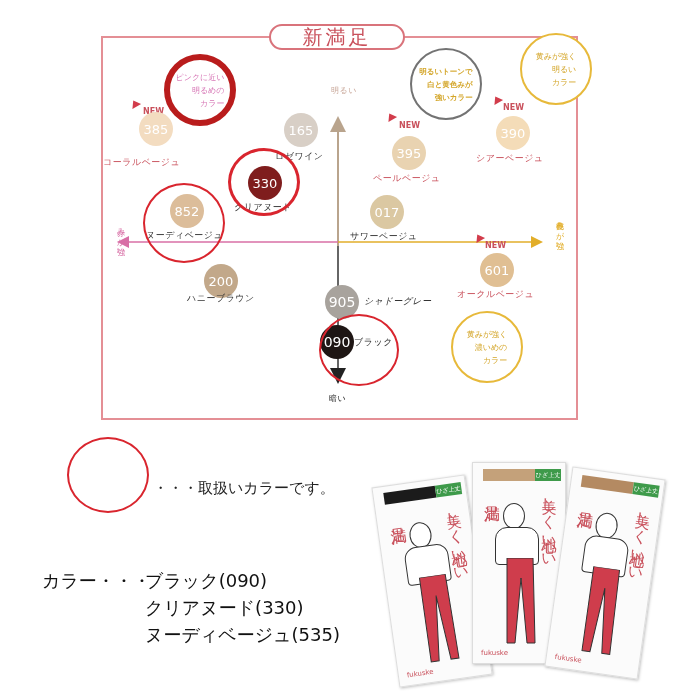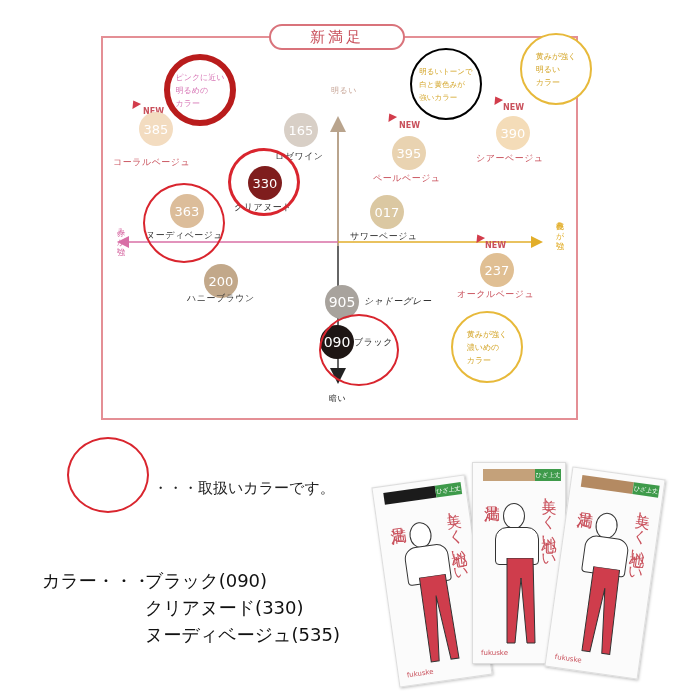--- a/index.html
+++ b/index.html
@@ -3,29 +3,29 @@
 <meta charset="utf-8">
 <style>
   html, body { margin:0; padding:0; }
   body { width:700px; height:700px; background:#ffffff; position:relative; overflow:hidden;
          font-family:"DejaVu Sans", sans-serif; }
   .abs { position:absolute; }
   .frame { position:absolute; left:101px; top:36px; width:477px; height:384px;
            border:2px solid #e48f95; box-sizing:border-box; }
   .title-pill { position:absolute; left:269px; top:24px; width:136px; height:26px; background:#fff;
                 border:2px solid #d9737b; border-radius:14px; box-sizing:border-box;
-                color:#c9515c; font-size:15px; text-align:center; line-height:22px; letter-spacing:3px; }
+                color:#c9515c; font-size:20px; text-align:center; line-height:22px; letter-spacing:3px; }
   .dot { position:absolute; border-radius:50%; color:#fff; font-size:13px; text-align:center;
          display:flex; align-items:center; justify-content:center; font-family:"DejaVu Sans", sans-serif; }
   .lbl { position:absolute; font-size:9px; white-space:nowrap; letter-spacing:0.5px; }
   .new { position:absolute; font-size:8px; color:#c9515c; font-weight:bold; }
   .new-mark { position:absolute; width:0; height:0; border-left:5px solid transparent;
               border-right:5px solid transparent; border-bottom:7px solid #d23c4b; transform:rotate(-30deg); }
   .bubble { position:absolute; border-radius:50%; background:#fff; box-sizing:border-box;
-            font-size:8px; text-align:left; display:flex; align-items:center; justify-content:center;
+            font-size:8px; text-align:right; display:flex; align-items:center; justify-content:center;
             line-height:13px; white-space:pre-line; }
   .ring { position:absolute; border:3px solid #d9252e; border-radius:50%; box-sizing:border-box; }
   .ring-thin { position:absolute; border:2px solid #d9252e; border-radius:50%; box-sizing:border-box; }
   .legend-text { position:absolute; font-size:15px; color:#222; white-space:nowrap; }
   .colors { position:absolute; font-size:18px; color:#111; white-space:nowrap; line-height:25px; }
   .pkg { position:absolute; width:92px; height:200px; background:#fbfbfb; border:1px solid #ddd;
          box-shadow:1px 1px 3px rgba(0,0,0,0.25); }
   .pkg .band { position:absolute; left:10px; top:6px; width:52px; height:12px; }
   .pkg .tag { position:absolute; left:62px; top:6px; width:26px; height:12px; background:#3e9a4a;
               color:#fff; font-size:6px; text-align:center; line-height:12px; }
@@ -68,64 +68,64 @@
 </svg>
 
 <div class="lbl" style="left:331px;top:85px;color:#c9a89a;font-size:8px;">明るい</div>
 <div class="lbl" style="left:329px;top:393px;color:#222;font-size:8px;">暗い</div>
 <div class="lbl" style="left:114px;top:222px;color:#d86fa6;font-size:8px;writing-mode:vertical-rl;">赤みが強い</div>
 <div class="lbl" style="left:553px;top:215px;color:#e2ae2a;font-size:8px;writing-mode:vertical-rl;">黄色みが強い</div>
 
 <div class="bubble" style="left:164px;top:54px;width:72px;height:72px;border:6px solid #b91c1c;color:#d777b6;">ピンクに近い
 明るめの
 カラー</div>
-<div class="bubble" style="left:410px;top:48px;width:72px;height:72px;border:2px solid #000000;color:#d4a62a;font-size:7.5px;">明るいトーンで
+<div class="bubble" style="left:410px;top:48px;width:72px;height:72px;border:2px solid #737373;color:#d4a62a;font-size:7.5px;font-weight:bold;">明るいトーンで
 白と黄色みが
 強いカラー</div>
 <div class="bubble" style="left:520px;top:33px;width:72px;height:72px;border:2px solid #e7b93a;color:#d4a62a;">黄みが強く
 明るい
 カラー</div>
 <div class="bubble" style="left:451px;top:311px;width:72px;height:72px;border:2px solid #e7b93a;color:#d4a62a;">黄みが強く
 濃いめの
 カラー</div>
 
 <div class="new-mark" style="left:130px;top:100px;"></div>
 <div class="new" style="left:143px;top:107px;">NEW</div>
 <div class="new-mark" style="left:386px;top:113px;"></div>
 <div class="new" style="left:399px;top:121px;">NEW</div>
 <div class="new-mark" style="left:492px;top:96px;"></div>
 <div class="new" style="left:503px;top:103px;">NEW</div>
 <div class="new-mark" style="left:474px;top:234px;"></div>
 <div class="new" style="left:485px;top:241px;">NEW</div>
 
 <div class="dot" style="left:139px;top:112px;width:34px;height:34px;background:#f3dcc0;">385</div>
-<div class="lbl" style="left:113px;top:156px;color:#c9515c;">コーラルベージュ</div>
+<div class="lbl" style="left:103px;top:156px;color:#c9515c;">コーラルベージュ</div>
 
 <div class="dot" style="left:284px;top:113px;width:34px;height:34px;background:#d8cfc6;">165</div>
 <div class="lbl" style="left:275px;top:150px;color:#333;">ロゼワイン</div>
 
 <div class="dot" style="left:248px;top:166px;width:34px;height:34px;background:#7f1d1d;">330</div>
 <div class="lbl" style="left:234px;top:201px;color:#333;">クリアヌード</div>
 
-<div class="dot" style="left:170px;top:194px;width:34px;height:34px;background:#dcbd9a;">363</div>
+<div class="dot" style="left:170px;top:194px;width:34px;height:34px;background:#dcbd9a;">852</div>
 <div class="lbl" style="left:146px;top:229px;color:#333;">ヌーディベージュ</div>
 
 <div class="dot" style="left:204px;top:264px;width:34px;height:34px;background:#c2a88a;">200</div>
 <div class="lbl" style="left:187px;top:292px;color:#333;">ハニーブラウン</div>
 
 <div class="dot" style="left:392px;top:136px;width:34px;height:34px;background:#e9d3b1;">395</div>
 <div class="lbl" style="left:373px;top:172px;color:#c9515c;">ペールベージュ</div>
 
 <div class="dot" style="left:370px;top:195px;width:34px;height:34px;background:#dbc8a2;">017</div>
 <div class="lbl" style="left:350px;top:230px;color:#333;">サワーベージュ</div>
 
 <div class="dot" style="left:496px;top:116px;width:34px;height:34px;background:#f4dcb8;">390</div>
 <div class="lbl" style="left:476px;top:152px;color:#c9515c;">シアーベージュ</div>
 
-<div class="dot" style="left:480px;top:253px;width:34px;height:34px;background:#e0bf93;">237</div>
+<div class="dot" style="left:480px;top:253px;width:34px;height:34px;background:#e0bf93;">601</div>
 <div class="lbl" style="left:457px;top:288px;color:#c9515c;">オークルベージュ</div>
 
 <div class="dot" style="left:325px;top:285px;width:34px;height:34px;background:#a8a39d;font-size:14px;">905</div>
 <div class="lbl" style="left:364px;top:295px;color:#333;font-style:italic;">シャドーグレー</div>
 
 <div class="dot" style="left:320px;top:325px;width:34px;height:34px;background:#1e1614;font-size:14px;">090</div>
 <div class="lbl" style="left:354px;top:336px;color:#333;">ブラック</div>
 
 <div class="ring" style="left:228px;top:148px;width:72px;height:68px;"></div>
 <div class="ring-thin" style="left:143px;top:183px;width:82px;height:80px;"></div>

